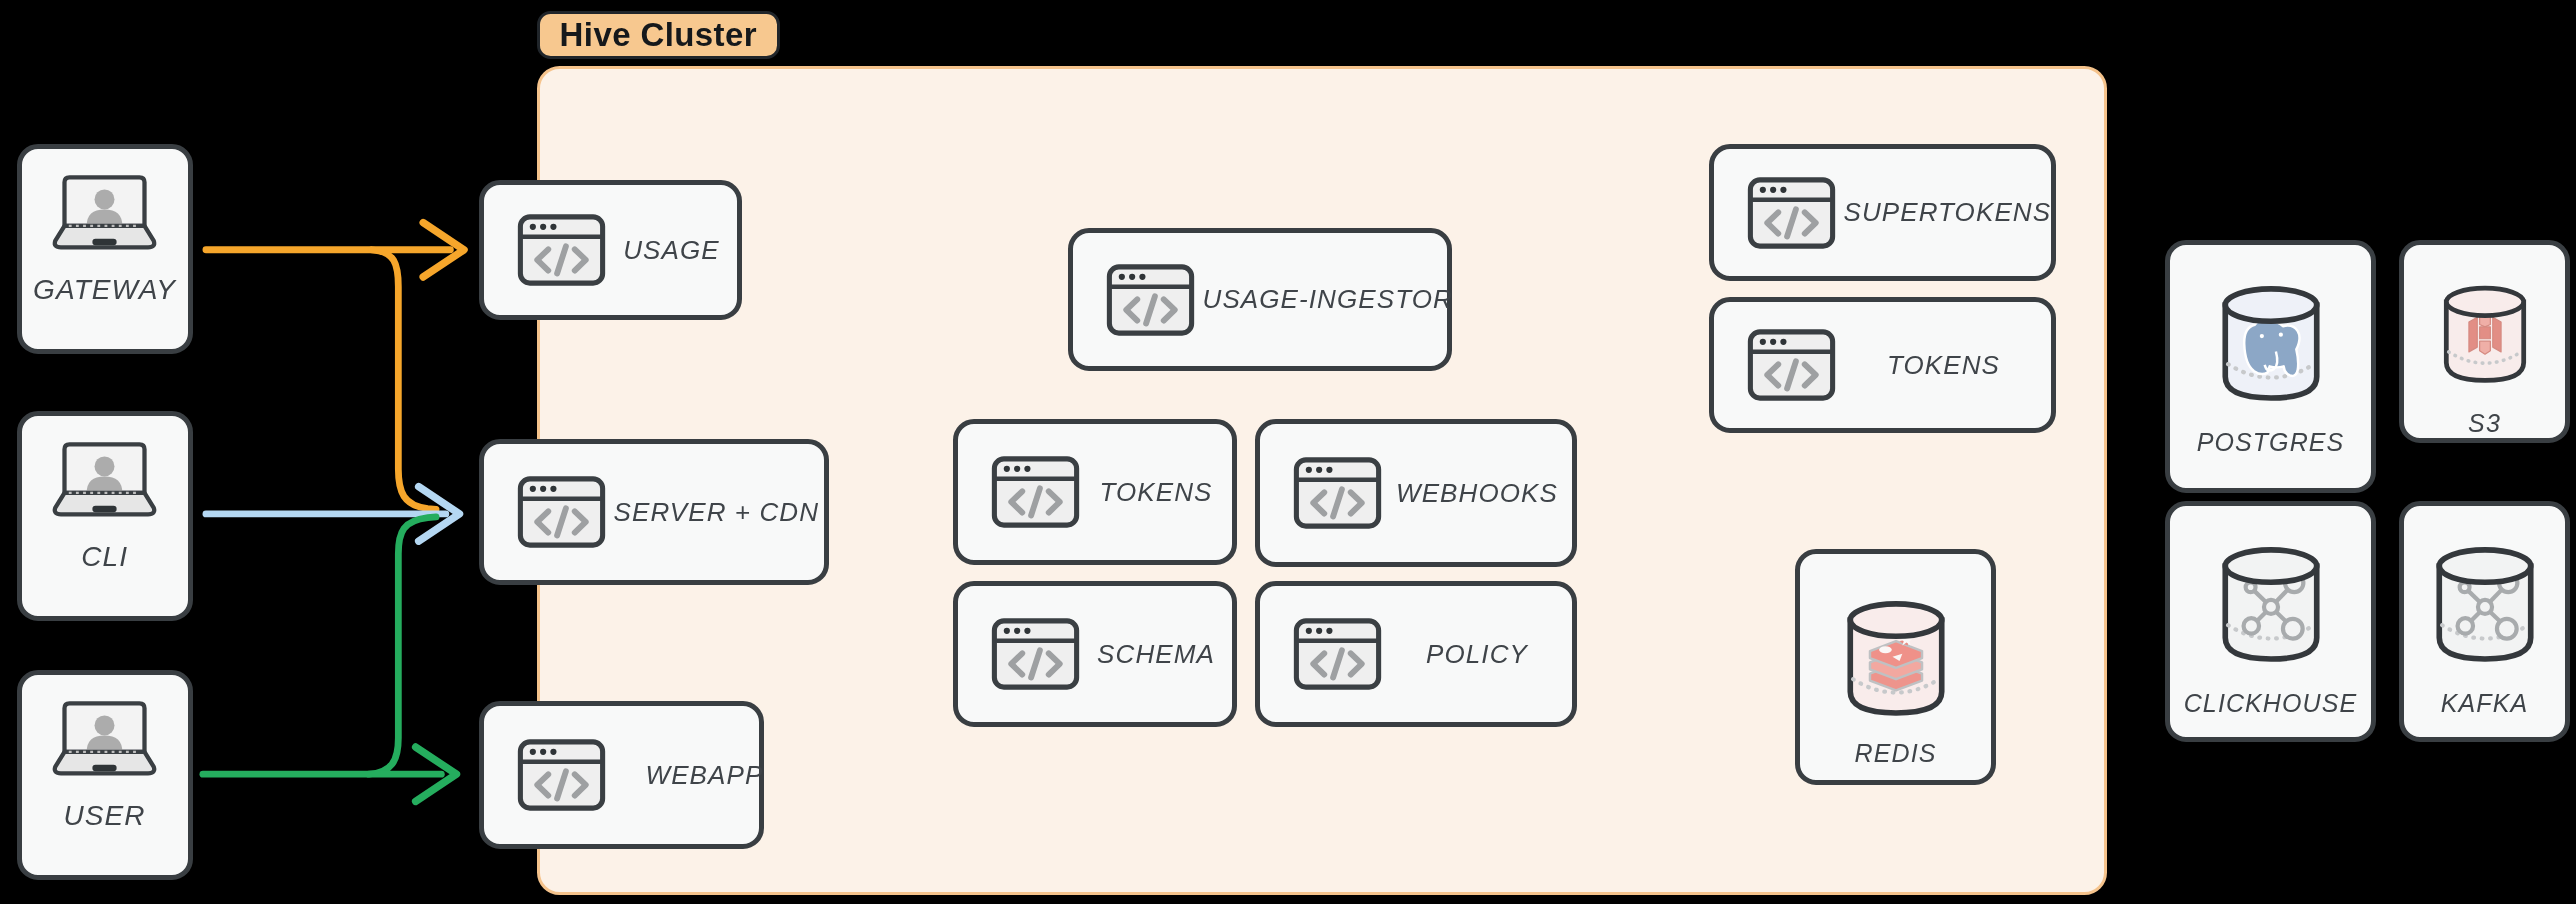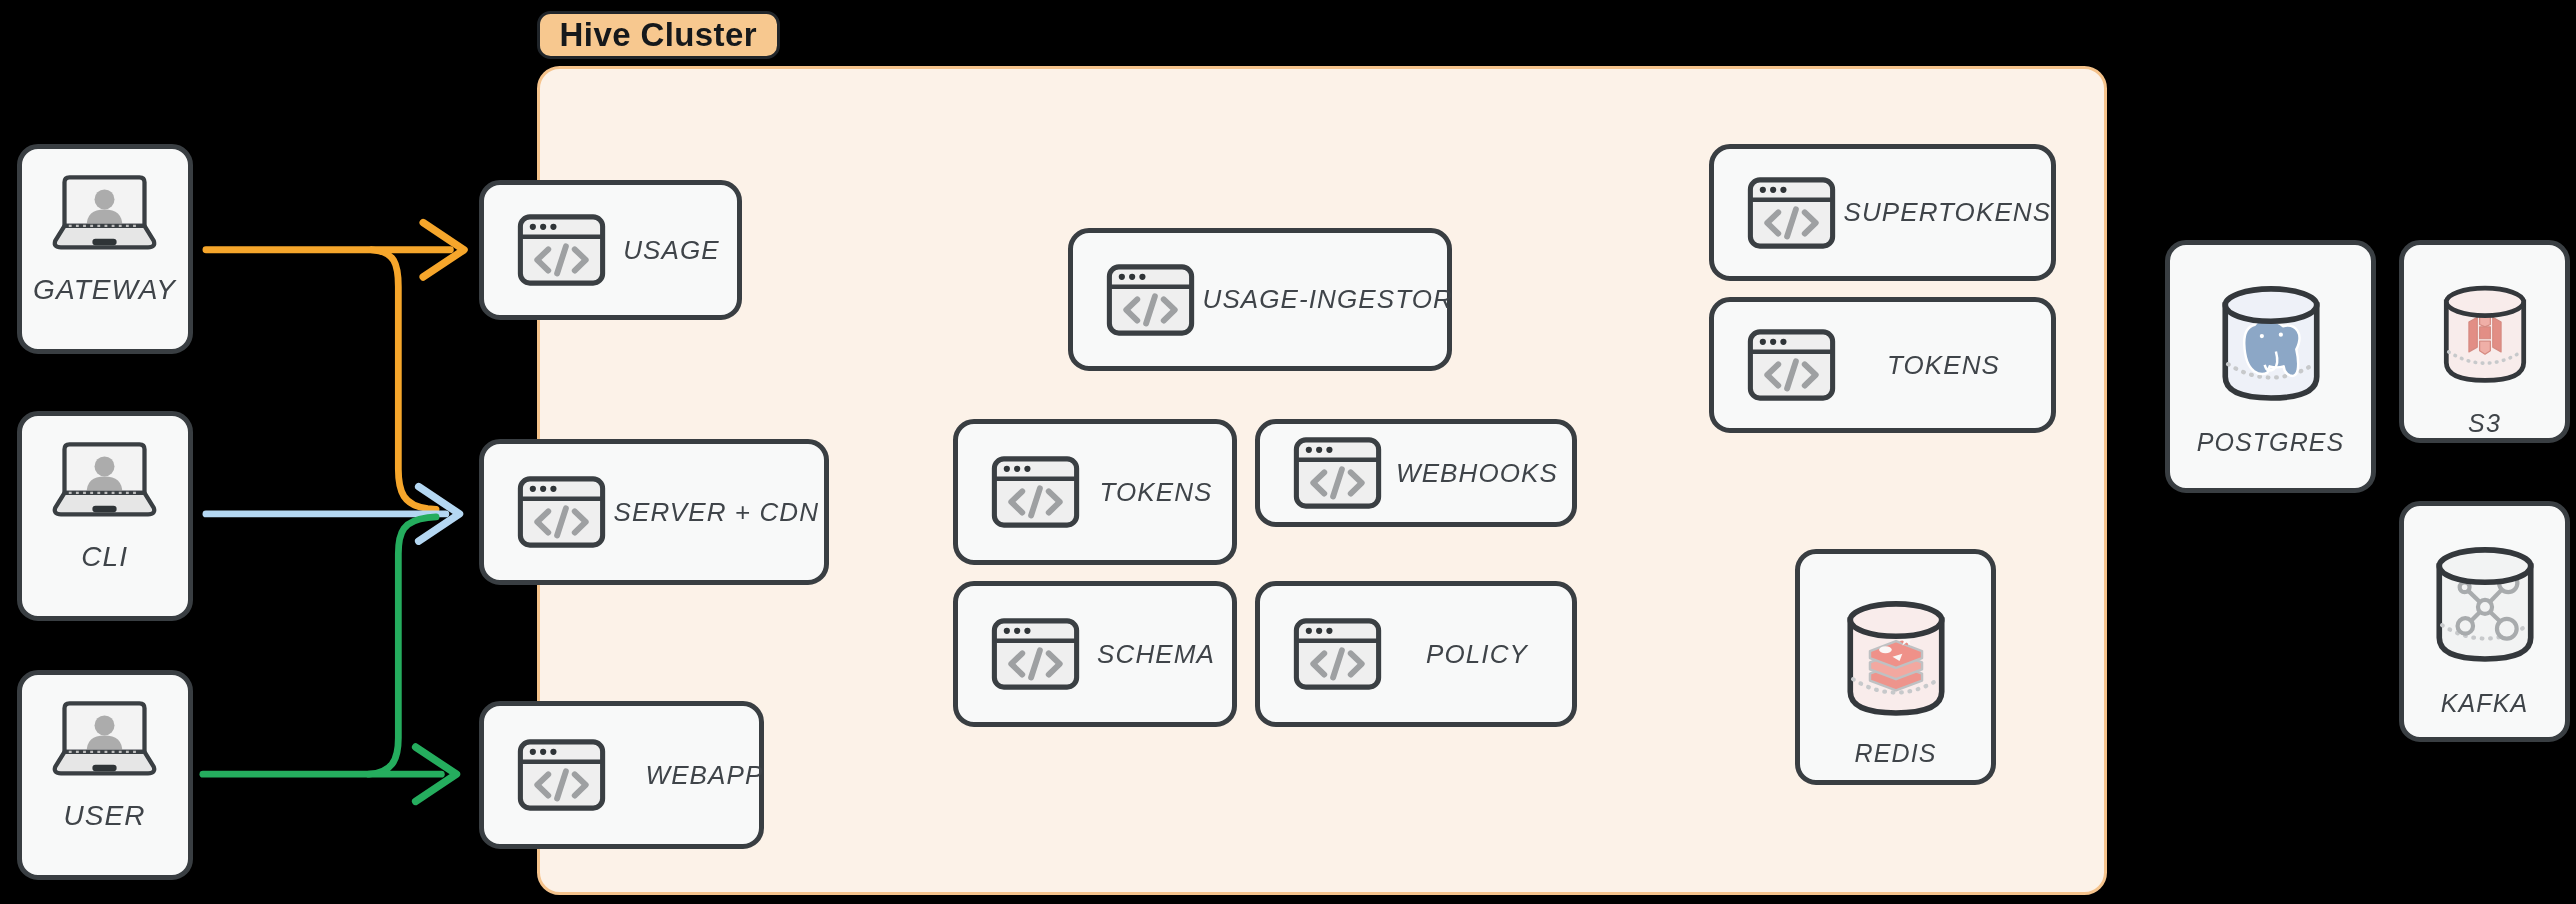--- a/index.html
+++ b/index.html
@@ -177,21 +177,21 @@
         <use href="#sym-window"></use>
       </svg>
     <span class="label">USAGE-INGESTOR</span>
   </div>
   <div class="node service" style="left:953px;top:419px;width:284px;height:146px;">
     <svg class="icon" width="89" height="72" viewBox="0 0 118 96">
         <use href="#sym-window"></use>
       </svg>
     <span class="label">TOKENS</span>
   </div>
-  <div class="node service" style="left:1255px;top:419px;width:322px;height:108px;">
+  <div class="node service" style="left:1255px;top:419px;width:322px;height:148px;">
     <svg class="icon" width="89" height="72" viewBox="0 0 118 96">
         <use href="#sym-window"></use>
       </svg>
     <span class="label">WEBHOOKS</span>
   </div>
   <div class="node service" style="left:953px;top:581px;width:284px;height:146px;">
     <svg class="icon" width="89" height="72" viewBox="0 0 118 96">
         <use href="#sym-window"></use>
       </svg>
     <span class="label">SCHEMA</span>
@@ -227,20 +227,26 @@
         <use href="#sym-cyl-postgres"></use>
       </svg>
     <span class="label">POSTGRES</span>
   </div>
   <div class="node db" style="left:2399px;top:240px;width:171px;height:203px;">
     <svg class="icon" width="106" height="121" viewBox="0 0 140 160">
         <use href="#sym-cyl-s3"></use>
       </svg>
     <span class="label">S3</span>
   </div>
+  <div class="node db" style="left:2165px;top:501px;width:211px;height:241px;">
+    <svg class="icon" width="106" height="121" viewBox="0 0 140 160">
+        <use href="#sym-cyl-molecule"></use>
+      </svg>
+    <span class="label">CLICKHOUSE</span>
+  </div>
   <div class="node db" style="left:2399px;top:501px;width:171px;height:241px;">
     <svg class="icon" width="106" height="121" viewBox="0 0 140 160">
         <use href="#sym-cyl-molecule"></use>
       </svg>
     <span class="label">KAFKA</span>
   </div>
 
 </div>
 
 

